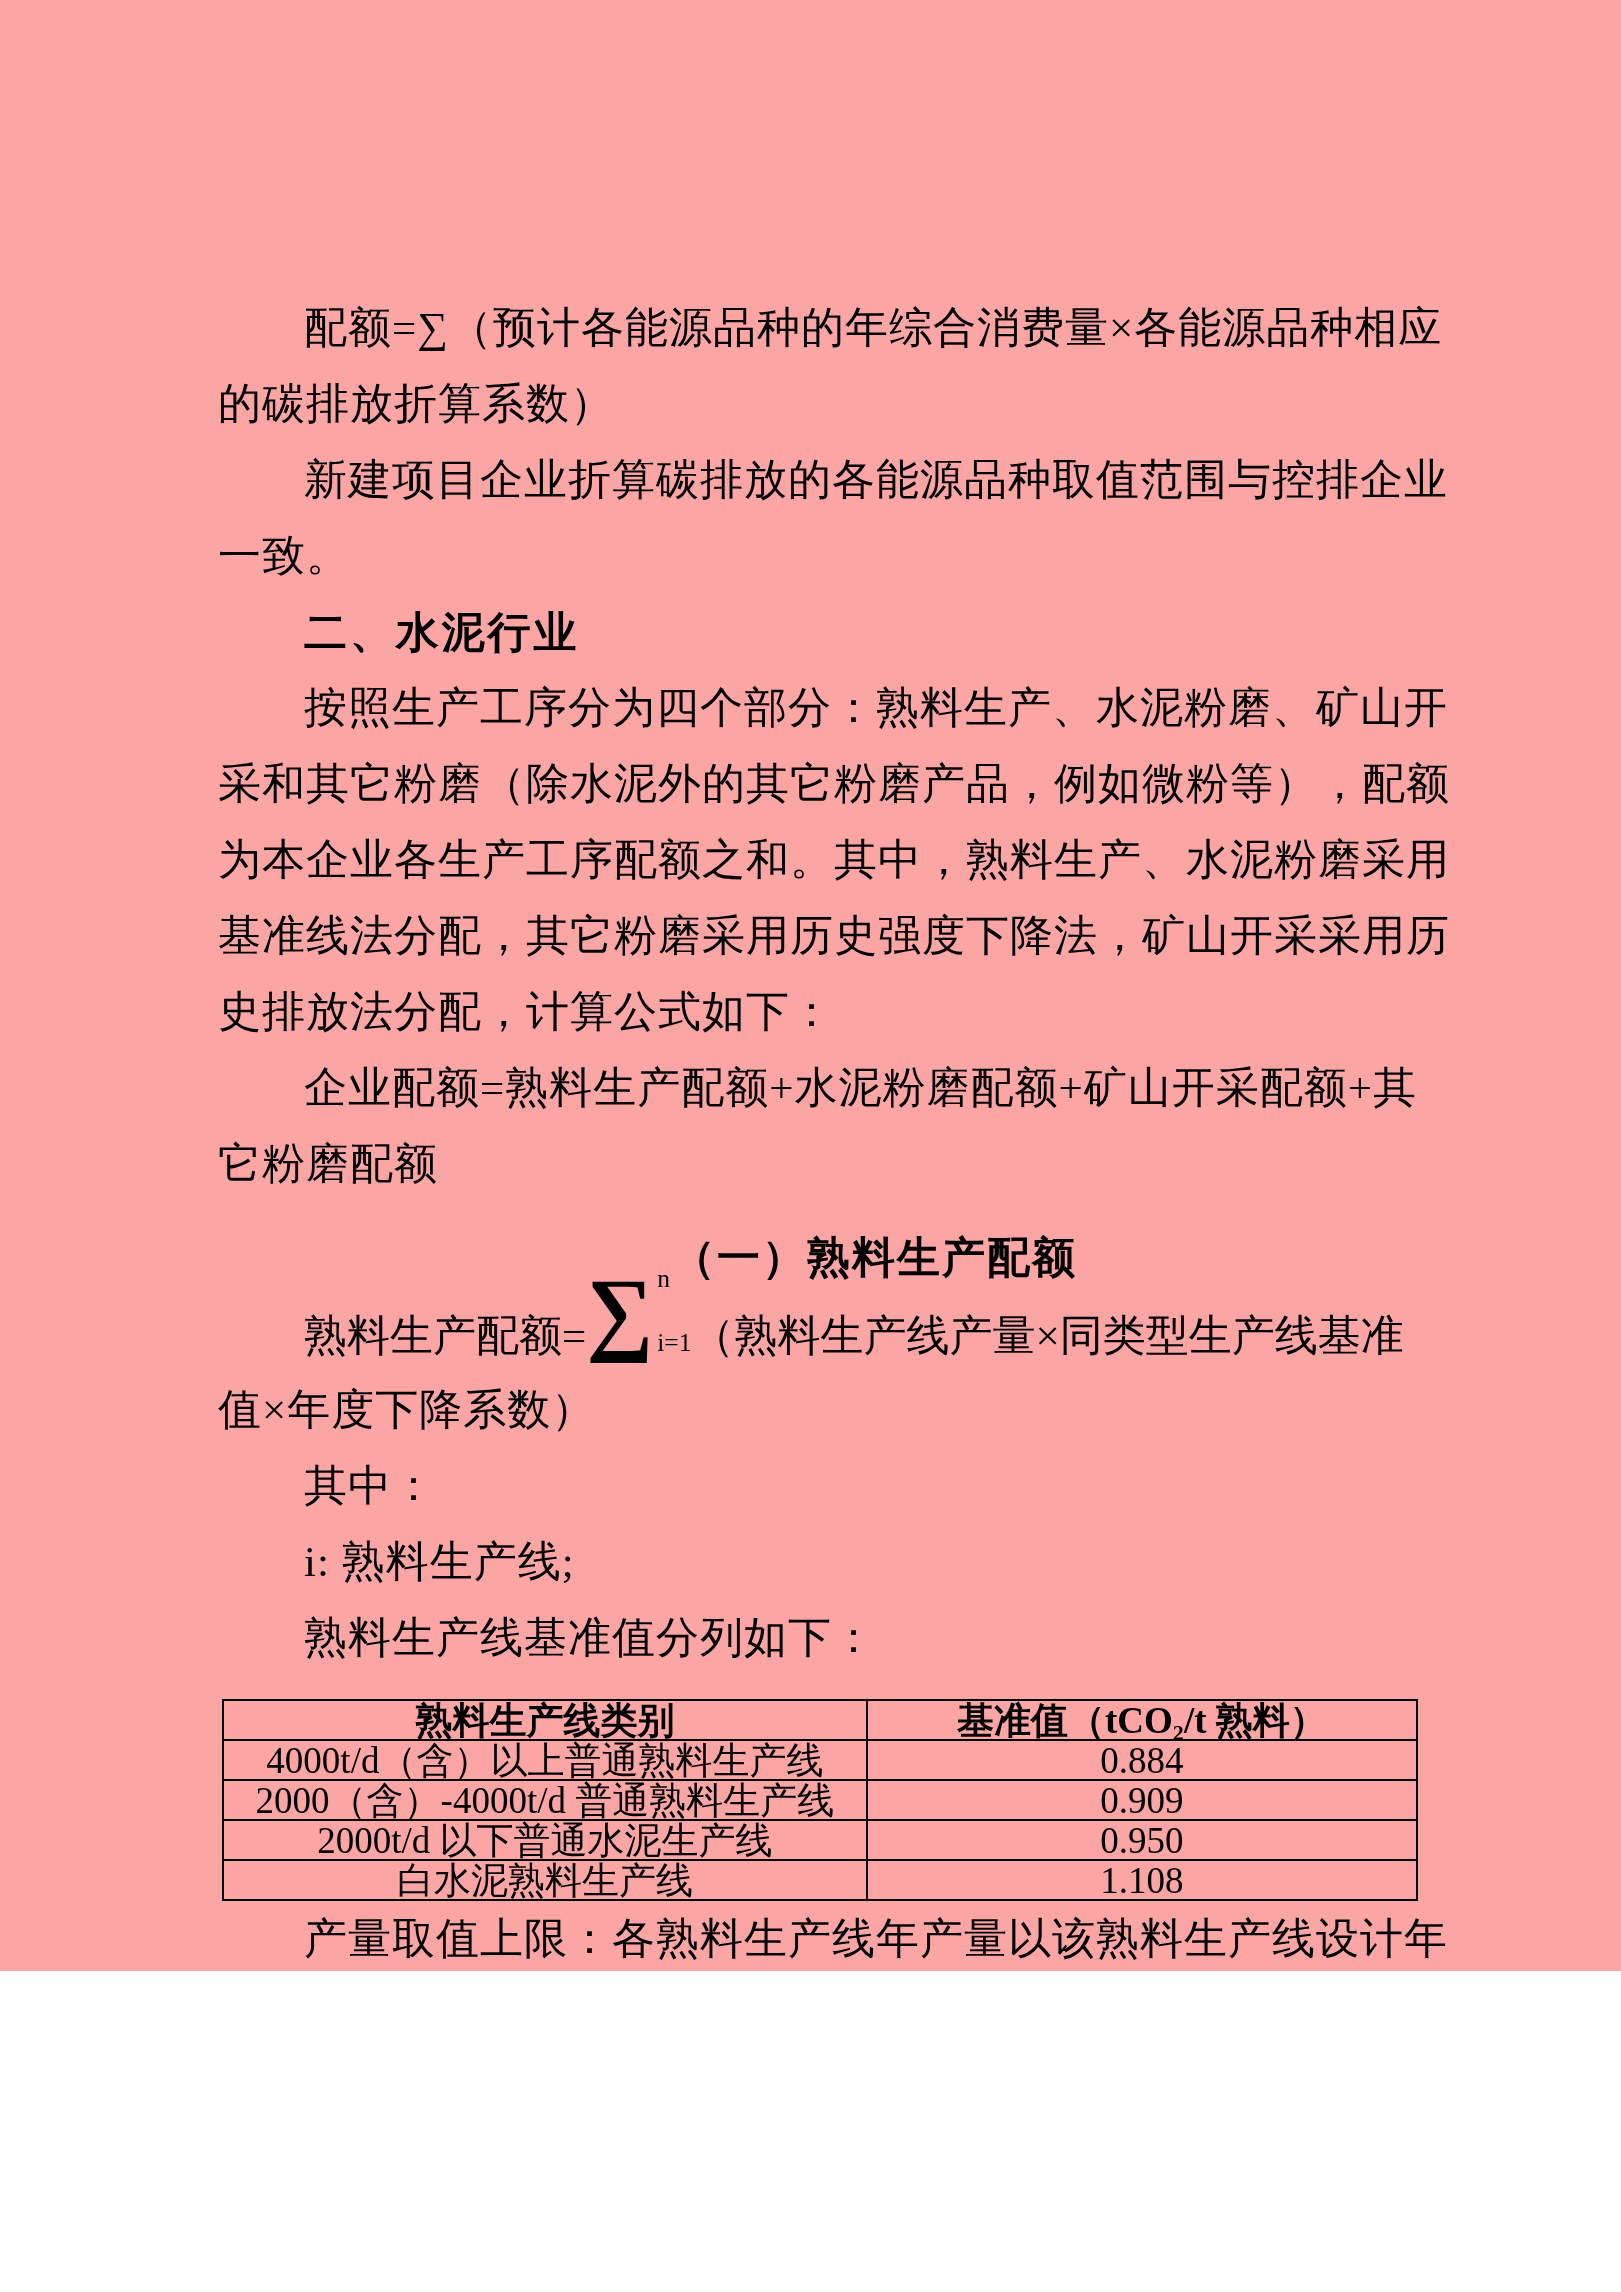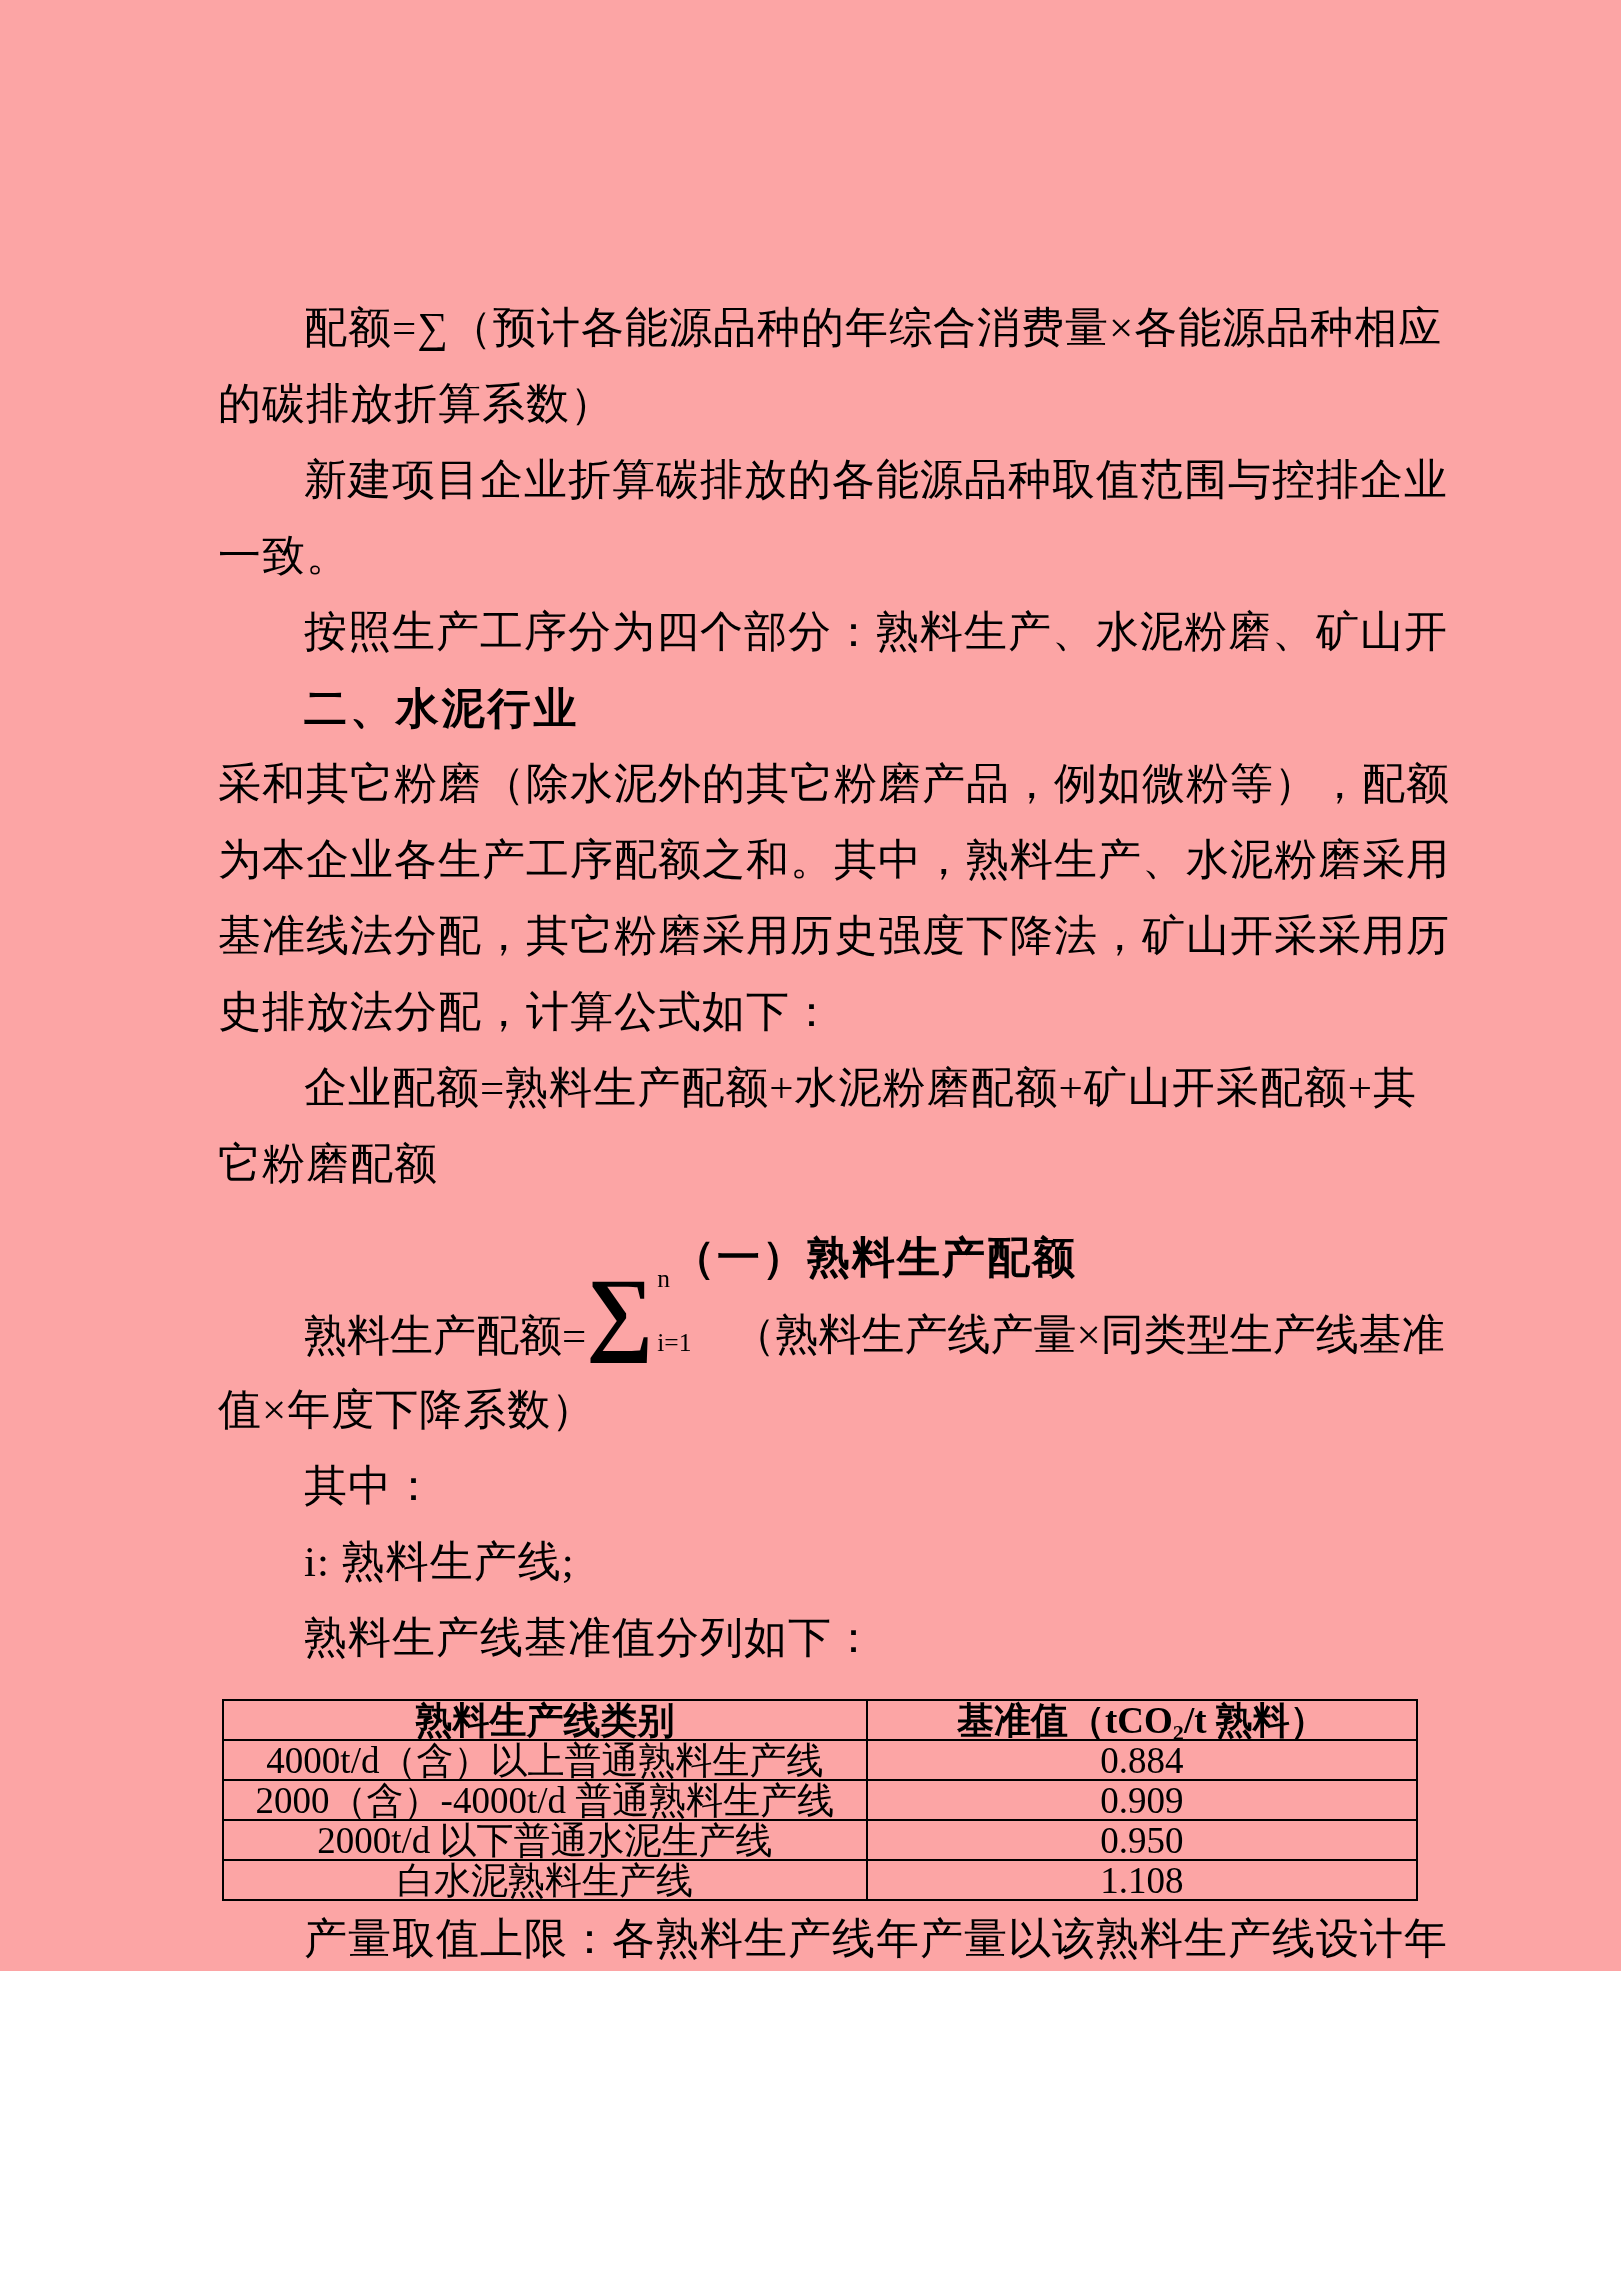--- a/index.html
+++ b/index.html
@@ -49,21 +49,21 @@
   .sum-scripts {
     display: inline-flex;
     flex-direction: column;
     justify-content: space-between;
     height: 90px;
     font-size: 25.5px;
     line-height: 1;
     margin-left: 3.9px;
     transform: translateY(-9.8px);
   }
-  .formula-suffix { margin-left: 41px; }
+  .formula-suffix { }
 
   
   .tbl-wrap { margin-top: 23.5px; margin-left: 3.9px; }
   table.benchmark {
     border-collapse: collapse;
     width: 1194px;
     table-layout: fixed;
     border: 2.9px solid #000000;
   }
   table.benchmark th, table.benchmark td {
@@ -96,23 +96,23 @@
 
 <div class="page">
   <div class="content">
 
     <div class="line indent">配额=∑（预计各能源品种的年综合消费量×各能源品种相应</div>
     <div class="line">的碳排放折算系数）</div>
 
     <div class="line indent">新建项目企业折算碳排放的各能源品种取值范围与控排企业</div>
     <div class="line">一致。</div>
 
+    <div class="line indent hei">二、水泥行业</div>
+
     <div class="line indent">按照生产工序分为四个部分：熟料生产、水泥粉磨、矿山开</div>
-
-    <div class="line indent hei">二、水泥行业</div>
     <div class="line">采和其它粉磨（除水泥外的其它粉磨产品，例如微粉等），配额</div>
     <div class="line">为本企业各生产工序配额之和。其中，熟料生产、水泥粉磨采用</div>
     <div class="line">基准线法分配，其它粉磨采用历史强度下降法，矿山开采采用历</div>
     <div class="line">史排放法分配，计算公式如下：</div>
 
     <div class="line indent">企业配额=熟料生产配额+水泥粉磨配额+矿山开采配额+其</div>
     <div class="line">它粉磨配额</div>
 
     <div class="line indent bold gap-before">（一）熟料生产配额</div>
 

